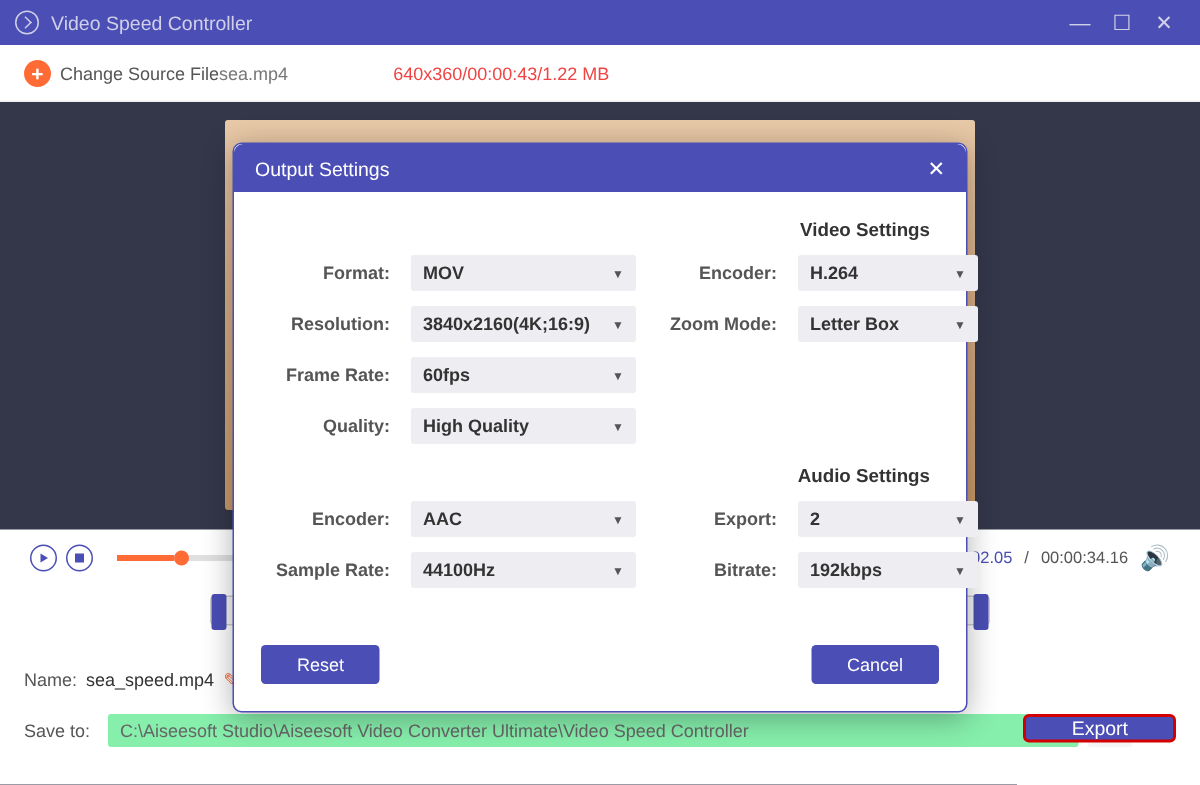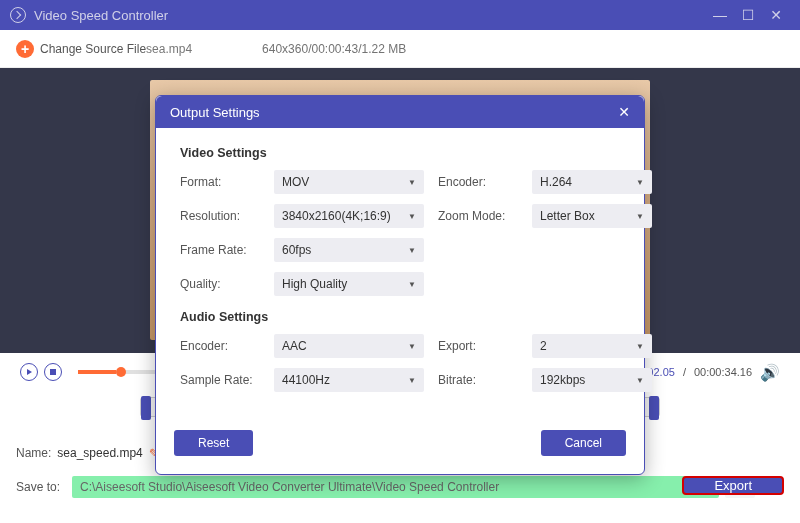--- a/index.html
+++ b/index.html
@@ -6,21 +6,21 @@
   body { width: 800px; height: 523px; overflow: hidden; background: #fff; position: relative; }
   .titlebar { background: #4a4eb5; height: 30px; display: flex; align-items: center; padding: 0 10px; color: #d0d0e8; font-size: 13px; }
   .titlebar .logo { width: 16px; height: 16px; border: 1.5px solid #d0d0e8; border-radius: 50%; margin-right: 8px; position: relative; }
   .titlebar .logo::after { content: ''; position: absolute; width: 5px; height: 5px; border-top: 1.5px solid #d0d0e8; border-right: 1.5px solid #d0d0e8; top: 4px; left: 3px; transform: rotate(45deg); }
   .titlebar-spacer { flex: 1; }
   .winbtn { width: 28px; height: 28px; display: flex; align-items: center; justify-content: center; color: #d0d0e8; cursor: pointer; font-size: 14px; }
   .filebar { height: 38px; display: flex; align-items: center; padding: 0 16px; font-size: 12px; color: #555; border-bottom: 1px solid #eee; }
   .change-btn { display: flex; align-items: center; cursor: pointer; }
   .plus-circle { width: 18px; height: 18px; background: #ff6b35; border-radius: 50%; color: #fff; display: flex; align-items: center; justify-content: center; font-size: 14px; font-weight: bold; margin-right: 6px; }
   .filename { color: #777; }
-  .fileinfo { margin-left: 70px; color: #737373; }
+  .fileinfo { margin-left: 70px; color: #ef4444; }
   .preview-area { position: relative; height: 285px; background: #34374a; padding: 12px 150px 0; }
   .preview-img { width: 100%; height: 260px; background: linear-gradient(180deg, #e8c9a8 0%, #d9b088 40%, #c89968 100%); border-radius: 2px; }
   .controls { height: 30px; display: flex; align-items: center; padding: 0 20px; margin-top: 4px; }
   .ctrl-btn { width: 18px; height: 18px; border: 1.5px solid #4a4eb5; border-radius: 50%; margin-right: 6px; display:flex;align-items:center;justify-content:center; cursor:pointer; }
   .play-tri { width:0;height:0;border-left:5px solid #4a4eb5;border-top:3px solid transparent;border-bottom:3px solid transparent;margin-left:1px; }
   .stop-sq { width:6px;height:6px;background:#4a4eb5; }
   .slider { flex:1; height:4px; background:#e0e0e0; margin:0 10px; position:relative; }
   .slider-fill { position:absolute; left:0; top:0; height:100%; width:7%; background:#ff6b35; }
   .slider-thumb { position:absolute; left:7%; top:-3px; width:10px; height:10px; background:#ff6b35; border-radius:50%; }
   .time { font-size:11px; margin-left:8px; }
@@ -37,27 +37,27 @@
   .pencil { color:#ff6b35; margin-left:6px; cursor:pointer; font-size:13px; }
   .out-lbl { margin-left: 110px; }
   .out-field { background:#f0f0f5; padding:4px 8px; width:180px; display:flex; align-items:center; border-radius:2px; margin-left:6px; }
   .gear { color:#4a4eb5; margin-left:auto; cursor:pointer; }
   .path-field { background:#86efac; padding:4px 8px; flex:1; color:#666; border-radius:2px; margin-left:6px; }
   .dots-btn { background:#f5f5f5; padding:4px 10px; margin-left:6px; cursor:pointer; border-radius:2px; }
   .folder-ic { color:#4a4eb5; margin-left:10px; cursor:pointer; font-size:15px; }
   .export-btn { position:absolute; right:16px; bottom:28px; background:#4a4eb5; color:#fff; padding:0 30px; border-radius:4px; cursor:pointer; font-size:13px; border:2px solid #d40000; }
   
   
-  .modal-overlay { position:absolute; inset:0; display:flex; align-items:flex-start; justify-content:center; padding-top:95px; pointer-events:none; }
+  .modal-overlay { position:absolute; inset:0; display:flex; align-items:flex-start; justify-content:center; padding-top:95px; pointer-events:none;text-align:right; }
   .modal { width:490px; background:#fff; border-radius:6px; box-shadow:0 4px 20px rgba(0,0,0,.3); pointer-events:auto; border:1px solid #4a4eb5; }
   .modal-header { background:#4a4eb5; color:#fff; padding:8px 14px; border-radius:6px 6px 0 0; display:flex; align-items:center; font-size:13px; }
   .modal-close { margin-left:auto; cursor:pointer; font-size:14px; }
   .modal-body { padding:18px 24px 14px; font-size:12px; color:#555; }
   .section-h { font-weight:bold; color:#333; font-size:12.5px; margin-bottom:10px; }
-  .form-grid { display:grid; grid-template-columns: 80px 150px 80px 120px; gap:10px 14px; align-items:center; margin-bottom:14px; }
+  .form-grid { display:grid; grid-template-columns: 80px 150px 80px 120px; gap:10px 14px; align-items:center; margin-bottom:14px;font-weight:bold; }
   .dd { background:#ededf2; padding:5px 8px; display:flex; align-items:center; cursor:pointer; color:#333; font-size:12px; border-radius:2px; }
   .dd-arrow { margin-left:auto; font-size:8px; color:#555; }
   .modal-footer { display:flex; padding:10px 18px 18px; gap:4px; }
   .mbtn { background:#4a4eb5; color:#fff; padding:6px 24px; border-radius:3px; cursor:pointer; font-size:12px; }
   .mf-spacer { flex:1; }
   .ok-hl { border:2px solid #d40000; padding:4px 30px; }
 </style>
 </head>
 <body>
 

